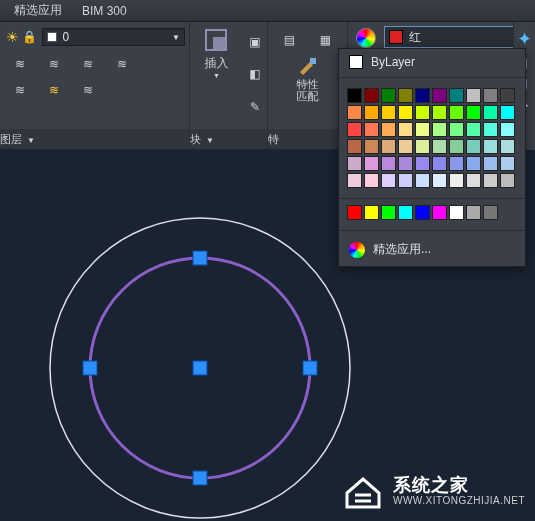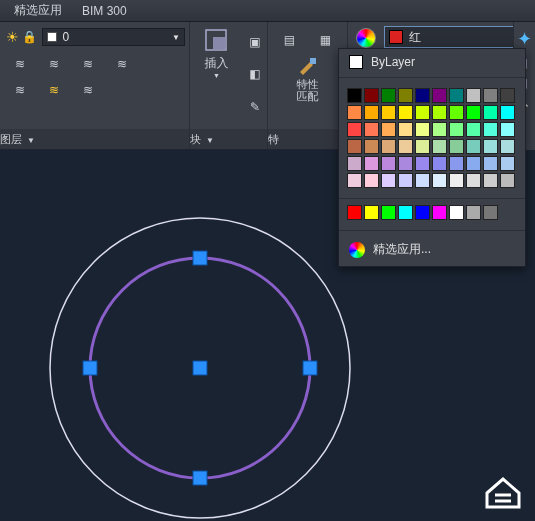--- a/index.html
+++ b/index.html
@@ -340,13 +340,17 @@
 </div>
 
 <div class="watermark">
   <div class="wm-house">
     <svg width="44" height="44" viewBox="0 0 44 44">
       <path d="M6 24 L22 10 L38 24 L38 38 L6 38 Z" fill="none" stroke="#fff" stroke-width="3"></path>
       <line x1="14" y1="26" x2="30" y2="26" stroke="#fff" stroke-width="3"></line>
       <line x1="14" y1="32" x2="30" y2="32" stroke="#fff" stroke-width="3"></line>
     </svg>
   </div>
+  <div class="wm-text">
+    <div class="wm-cn">系统之家</div>
+    <div class="wm-en">WWW.XITONGZHIJIA.NET</div>
+  </div>
 </div>
 
 </body></html>

